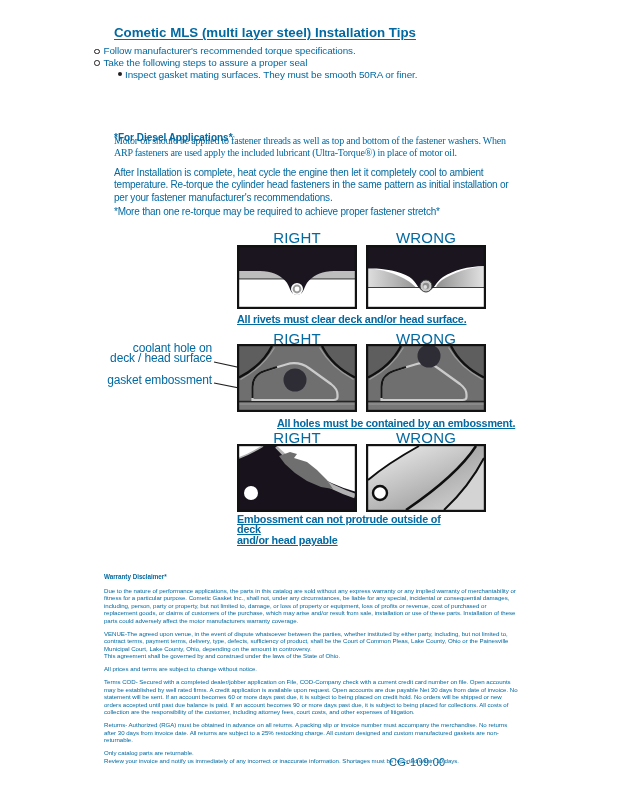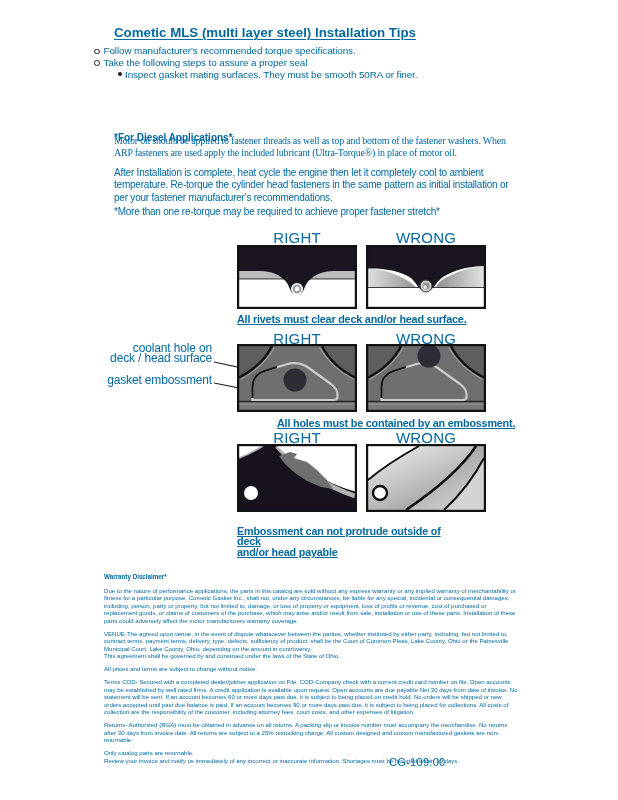--- a/index.html
+++ b/index.html
@@ -178,21 +178,21 @@
     <path d="M53,2 L110,2 C95,25 68,47 40,66 L2,66 L2,36 C15,25 35,12 53,2 Z" fill="url(#r3silver)"></path>
     <path d="M110,2 L118,2 L118,14 C107,35 93,52 78,66 L40,66 C68,47 95,25 110,2 Z" fill="url(#r3stripe)"></path>
     <path d="M78,66 L118,66 L118,14 C107,35 93,52 78,66 Z" fill="#d4d4d4"></path>
     <path d="M53,2 C35,12 15,25 2,36" fill="none" stroke="#0f0f0f" stroke-width="2"></path>
     <path d="M110,2 C95,25 68,47 40,66" fill="none" stroke="#0f0f0f" stroke-width="2.5"></path>
     <path d="M118,14 C107,35 93,52 78,66" fill="none" stroke="#0f0f0f" stroke-width="2"></path>
     <circle cx="14" cy="49" r="7" fill="#ffffff" stroke="#0f0f0f" stroke-width="2.4"></circle>
     <rect x="1.1" y="1.1" width="117.8" height="65.8" fill="none" stroke="#121212" stroke-width="2.2"></rect>
   </svg>
 
-  <div class="abs fig-caption" style="left:237px;top:514px;width:230px;line-height:10.4px;margin-top:12px;">
+  <div class="abs fig-caption" style="left:237px;top:514px;width:230px;line-height:10.4px;">
     <div>Embossment can not protrude outside of deck</div>
     <div>and/or head payable</div>
   </div>
 
   <div id="legal" class="abs">
     <div class="lh">Warranty Disclaimer*</div>
     <p>Due to the nature of performance applications, the parts in this catalog are sold without any express warranty or any implied warranty of merchantability or fitness for a particular purpose.  Cometic Gasket Inc., shall not, under any circumstances, be liable for any special, incidental or consequential damages, including, person, party or property, but not limited to, damage, or loss of property or equipment, loss of profits or revenue, cost of purchased or replacement goods, or claims of customers of the purchase, which may arise and/or result from sale, installation or use of these parts.  Installation of these parts could adversely affect the motor manufacturers warranty coverage.</p>
     <p class="tight">VENUE-The agreed upon venue, in the event of dispute whatsoever between the parties, whether instituted by either party, including, but not limited to, contract terms, payment terms, delivery, type, defects, sufficiency of product, shall be the Court of Common Pleas, Lake County, Ohio or the Painesville Municipal Court, Lake County, Ohio, depending on the amount in controversy.</p>
     <p>This agreement shall be governed by and construed under the laws of the State of Ohio.</p>
     <p>All prices and terms are subject to change without notice.</p>

